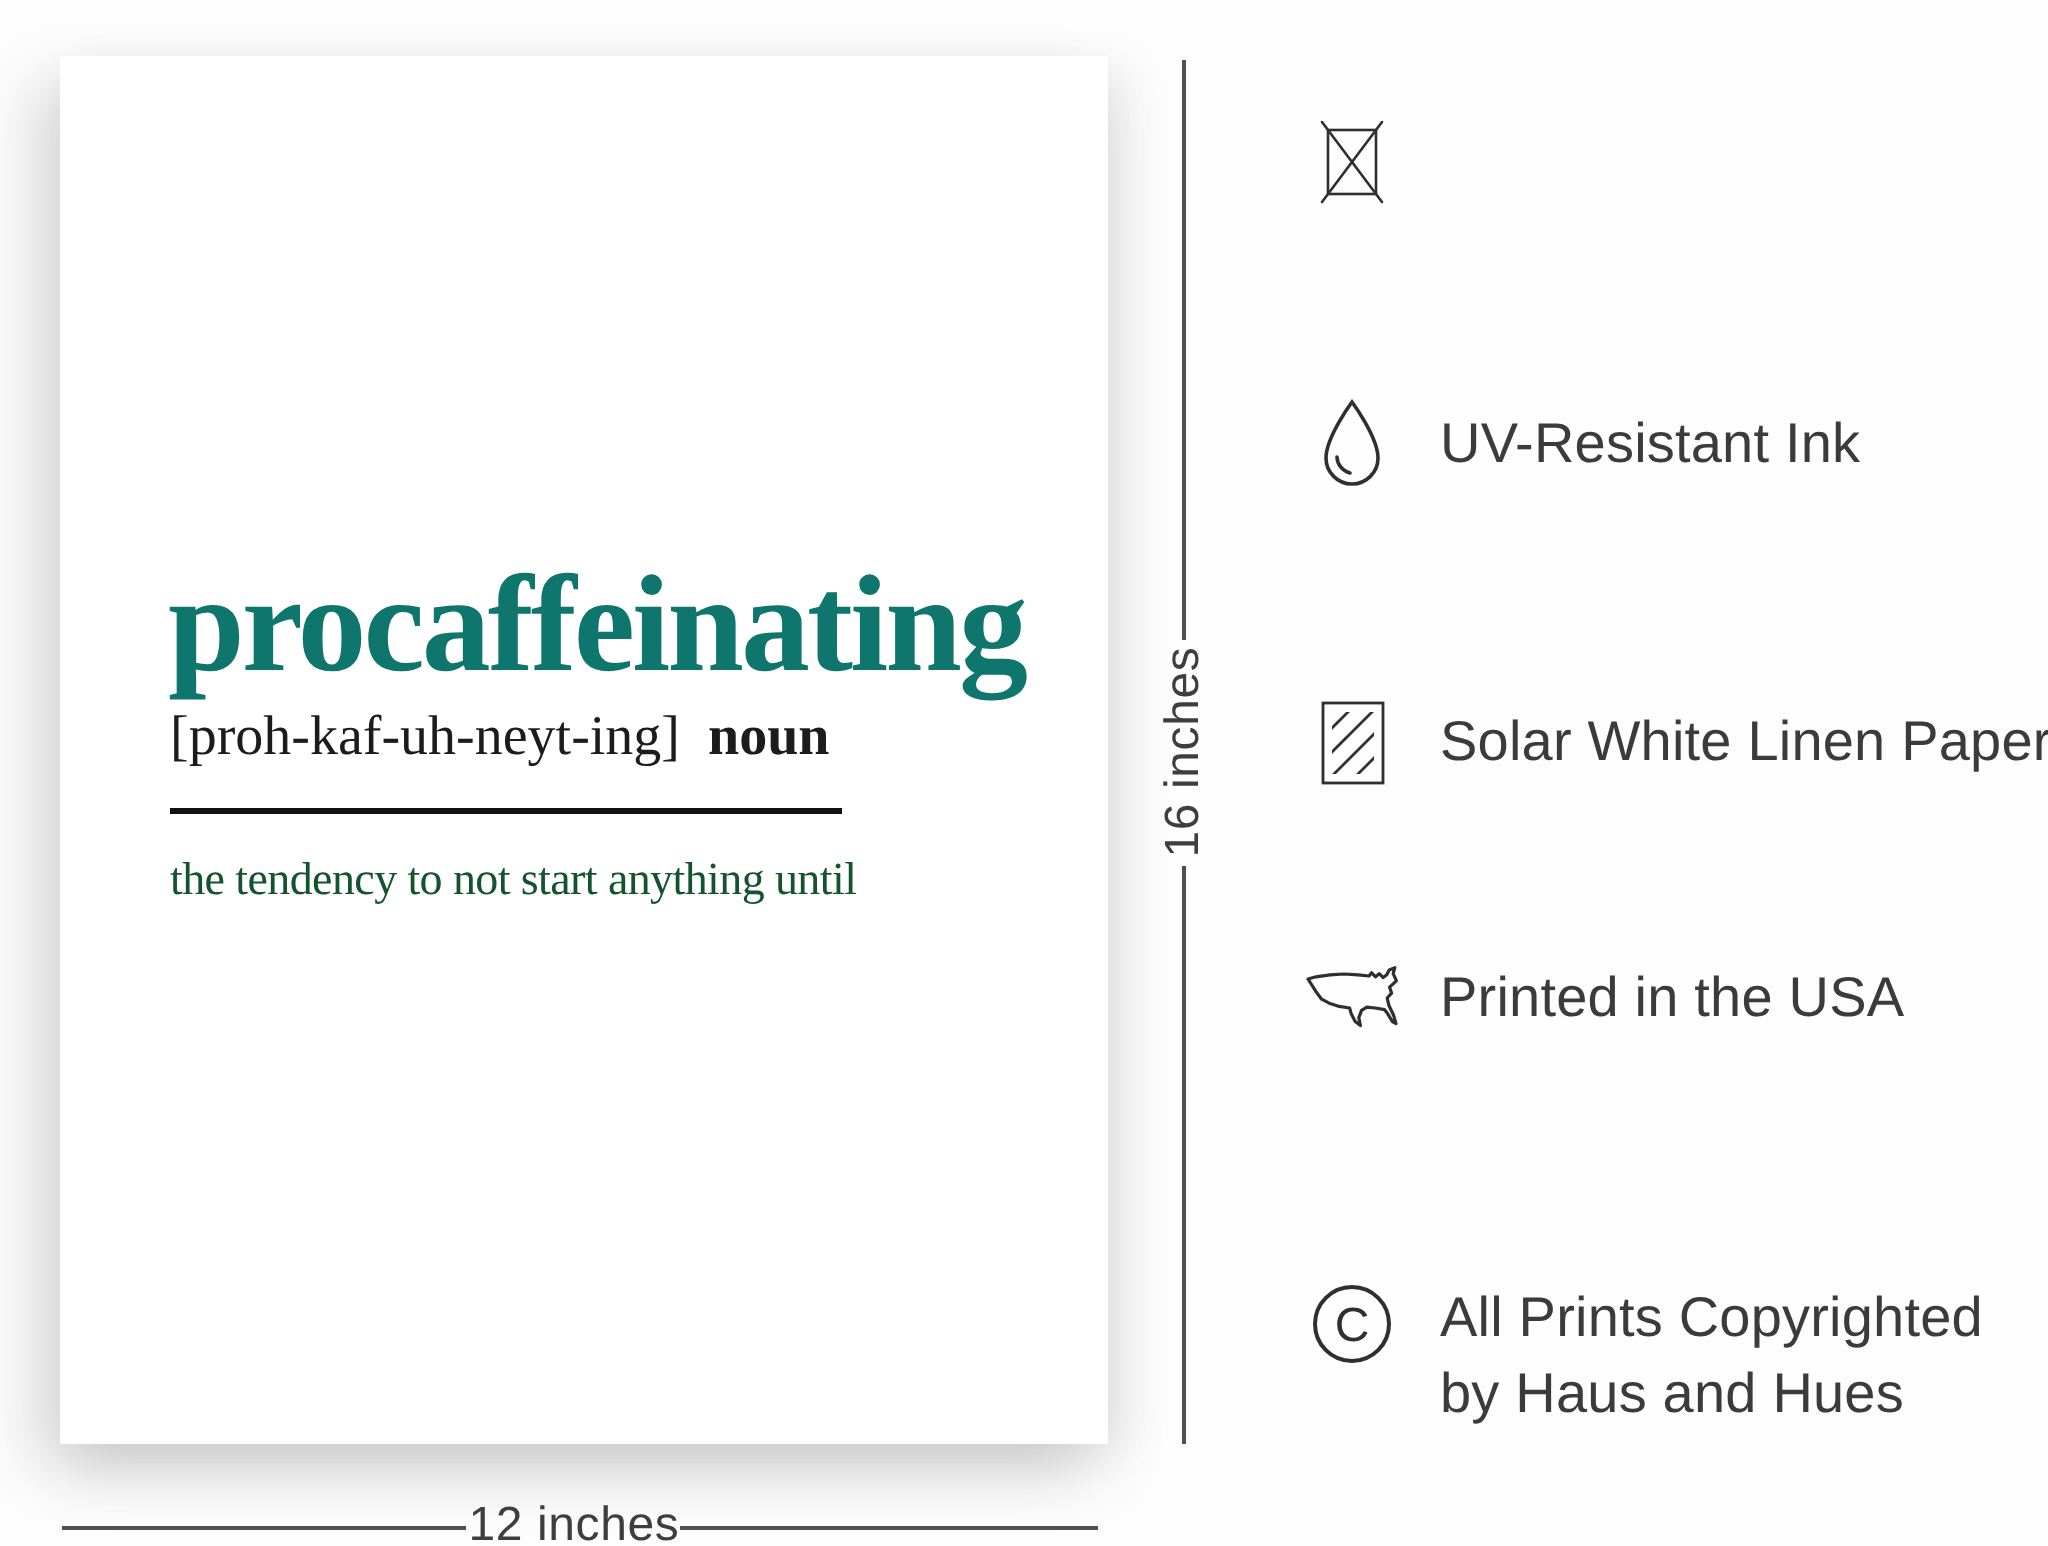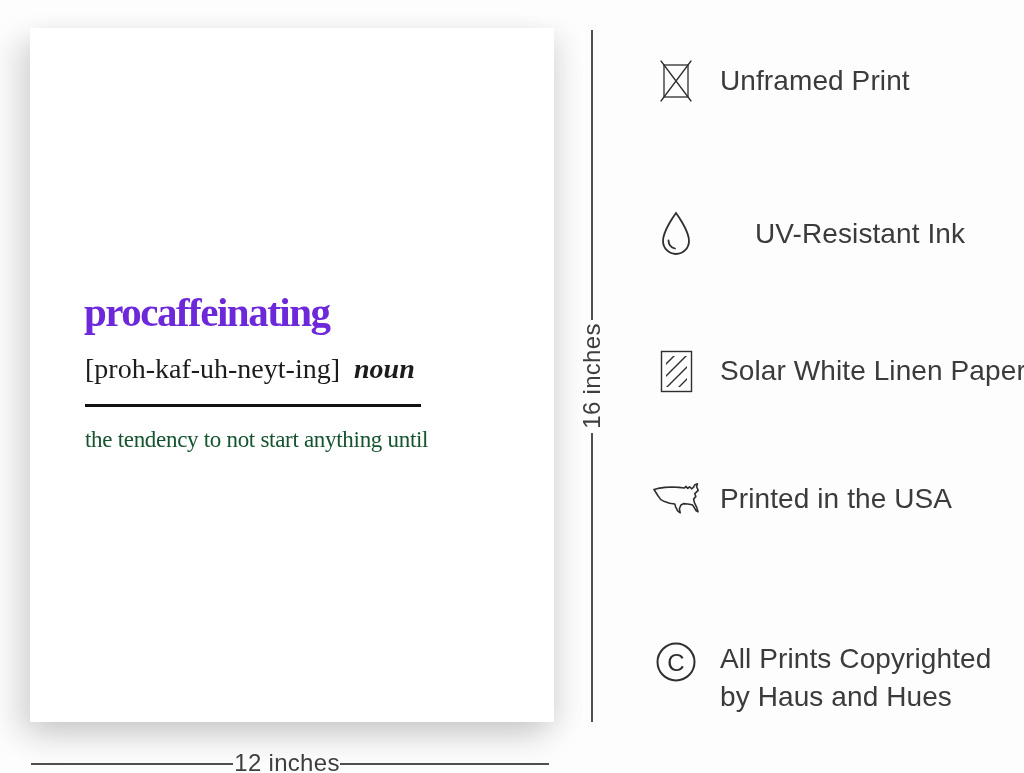--- a/index.html
+++ b/index.html
@@ -11,29 +11,29 @@
   }
   
   .poster{
     position:absolute;left:30px;top:28px;width:524px;height:694px;
     background:#ffffff;
     box-shadow:-16px 12px 30px rgba(0,0,0,.10), 0 16px 32px rgba(0,0,0,.09), 12px 4px 22px rgba(0,0,0,.05);
   }
   .poster-word{
     position:absolute;left:54px;top:253px;margin:0;
     font-family:"Liberation Serif", serif;font-weight:700;
-    font-size:41px;line-height:63px;letter-spacing:-1.5px;color:#6d28d9;
+    font-size:69px;line-height:63px;letter-spacing:-1.5px;color:#0f766e;
     white-space:nowrap;
   }
   .poster-phonetic{
     position:absolute;left:55px;top:325px;margin:0;
     font-family:"Liberation Serif", serif;font-weight:400;
     font-size:28px;line-height:32px;color:#1c1c1c;white-space:nowrap;
   }
-  .poster-pos{font-weight:700;font-style:italic;margin-left:14px;}
+  .poster-pos{font-weight:700;margin-left:14px;}
   .poster-divider{
     position:absolute;left:55px;top:376px;width:336px;height:3px;background:#111;
   }
   .poster-definition{
     position:absolute;left:55px;top:396px;margin:0;
     font-family:"Liberation Serif", serif;font-weight:400;
     font-size:23px;line-height:31.5px;letter-spacing:-0.3px;color:#14532d;
     white-space:nowrap;
   }
   
@@ -55,21 +55,21 @@
     position:absolute;left:650px;width:374px;height:50px;
     display:flex;align-items:center;
   }
   .feature .icon-box{
     width:52px;min-width:52px;display:flex;justify-content:center;align-items:center;
   }
   .feature .label{
     margin-left:18px;font-size:28px;color:#3b3b3b;letter-spacing:0.1px;
     line-height:38px;white-space:nowrap;
   }
-  .f1{top:56px;} .f2{top:209px;gap:35px;} .f3{top:346px;} .f4{top:474px;}
+  .f1{top:56px;} .f2{top:197px;} .f3{top:346px;} .f4{top:474px;}
   .f5{top:640px;height:80px;align-items:flex-start;}
   .f5 .icon-box{margin-top:1px;}
   svg{display:block;}
 </style>
 </head>
 <body>
 
 <div class="poster">
   <h1 class="poster-word">procaffeinating</h1>
   <p class="poster-phonetic">
@@ -90,21 +90,20 @@
 <div class="dim-label dim-label-h">12 inches</div>
 
 <div class="feature f1">
   <span class="icon-box">
     <svg width="32" height="42" viewBox="0 0 32 42" fill="none" stroke="#2f2f2f" stroke-width="1.3" stroke-linecap="round">
       <rect x="4" y="5" width="24" height="32"></rect>
       <line x1="1" y1="1" x2="31" y2="41"></line>
       <line x1="31" y1="1" x2="1" y2="41"></line>
     </svg>
   </span>
-  <span class="label">Unframed Print</span>
 </div>
 
 <div class="feature f2">
   <span class="icon-box">
     <svg width="34" height="48" viewBox="0 0 34 48" fill="none" stroke="#2f2f2f" stroke-width="1.8" stroke-linecap="round">
       <path d="M17,3 C17,3 4,20.5 4,31 a13,13 0 0 0 26,0 C30,20.5 17,3 17,3 Z"></path>
       <path d="M9.5,30.5 A8.5,8.5 0 0 0 16,38.5"></path>
     </svg>
   </span>
   <span class="label">UV-Resistant Ink</span>

